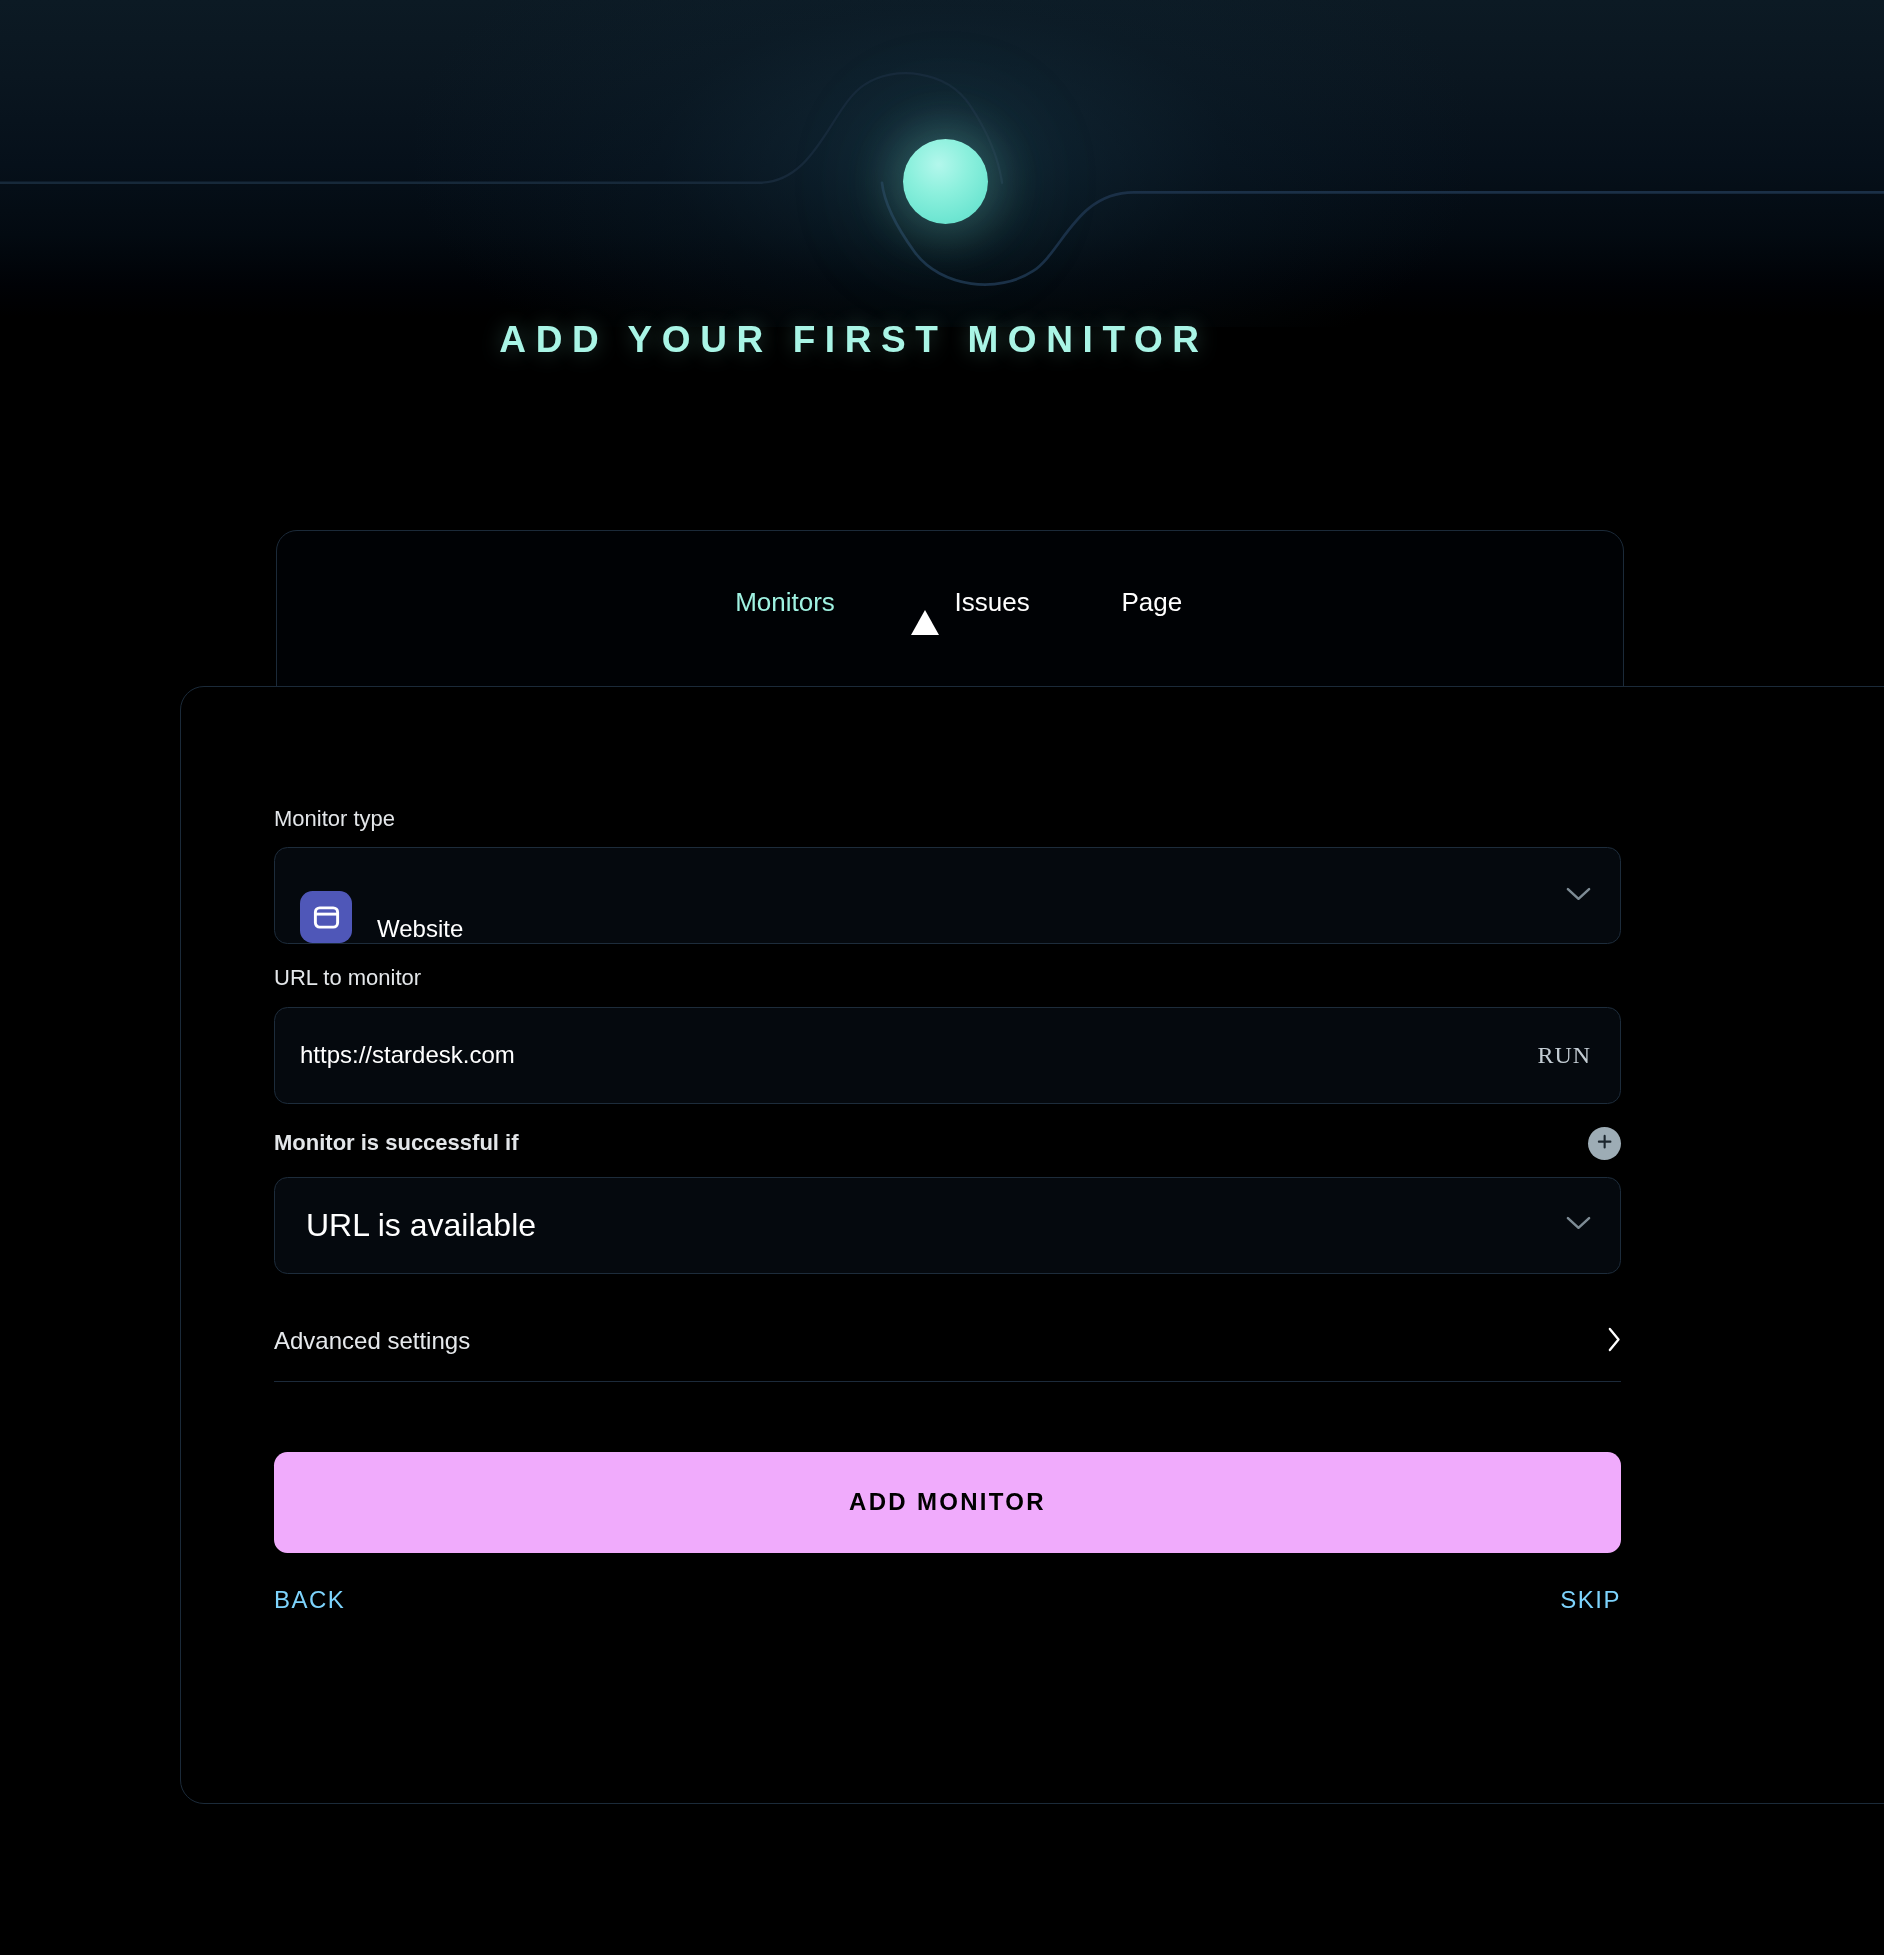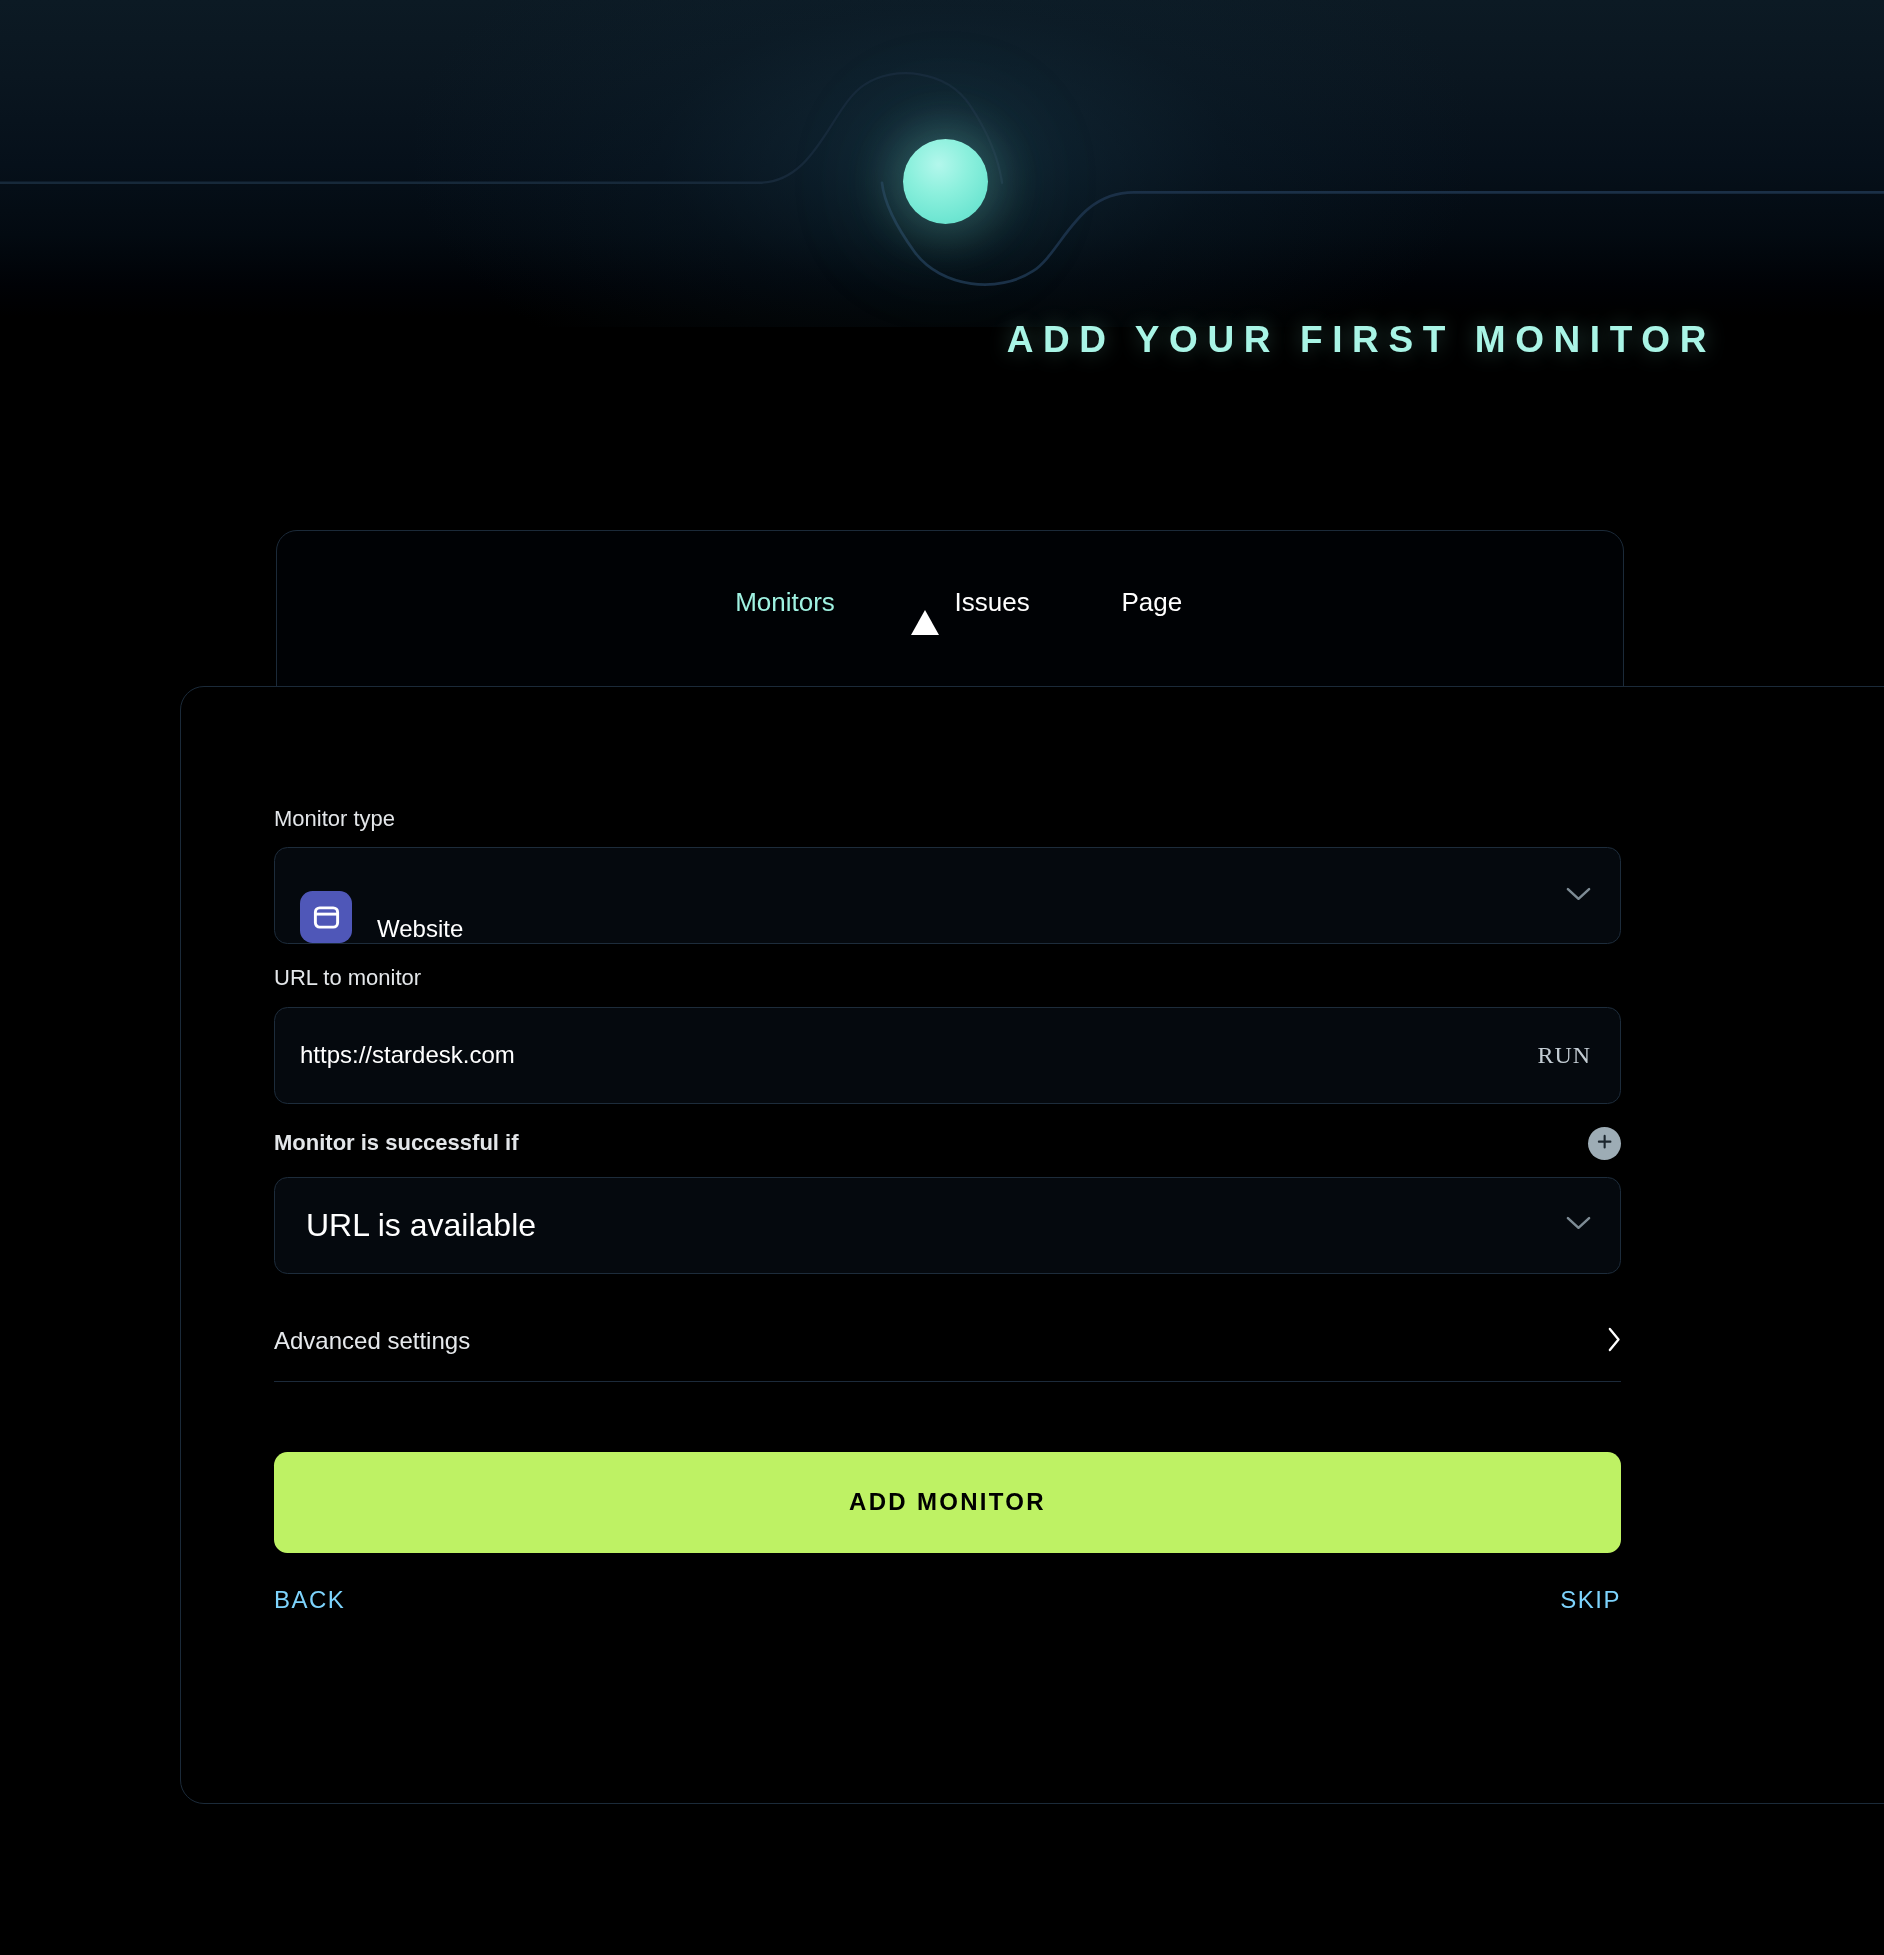--- a/index.html
+++ b/index.html
@@ -57,23 +57,23 @@
     left: 903px; top: 139px;
     width: 85px; height: 85px;
     border-radius: 50%;
     background: radial-gradient(circle at 42% 30%, #b3f7ec 0%, #8cf0dd 38%, #6fe6d2 72%, #5fd9c6 100%);
     box-shadow: 0 0 44px 13.4px rgba(126,236,216,0.22), 0 0 106px 29px rgba(90,200,185,0.10);
   }
 
   
   .page-title {
     position: absolute;
-    left: 8px; top: 319px;
+    left: 0; top: 319px;
     width: 1708px;
-    text-align: right;
+    text-align: center;
     color: #a9f5e6;
     font-size: 37px;
     font-weight: 700;
     letter-spacing: 9.6px;
     text-transform: uppercase;
     font-family: "Liberation Sans", sans-serif;
     text-shadow: 0 0 21px rgba(140,240,220,0.30);
   }
 
   
@@ -268,21 +268,21 @@
     cursor: pointer;
   }
   .advanced-label { font-size: 24px; color: #e6e9ec; }
   .chev-right { display: block; }
 
   
   .submit-btn {
     margin-top: 70px;
     width: 100%;
     height: 101px;
-    background: #bef264;
+    background: #f0abfc;
     color: #000000;
     border: 0;
     border-radius: 13.4px;
     font-size: 24px;
     font-weight: 700;
     letter-spacing: 2.3px;
     cursor: pointer;
     font-family: "Liberation Sans", sans-serif;
   }
 

